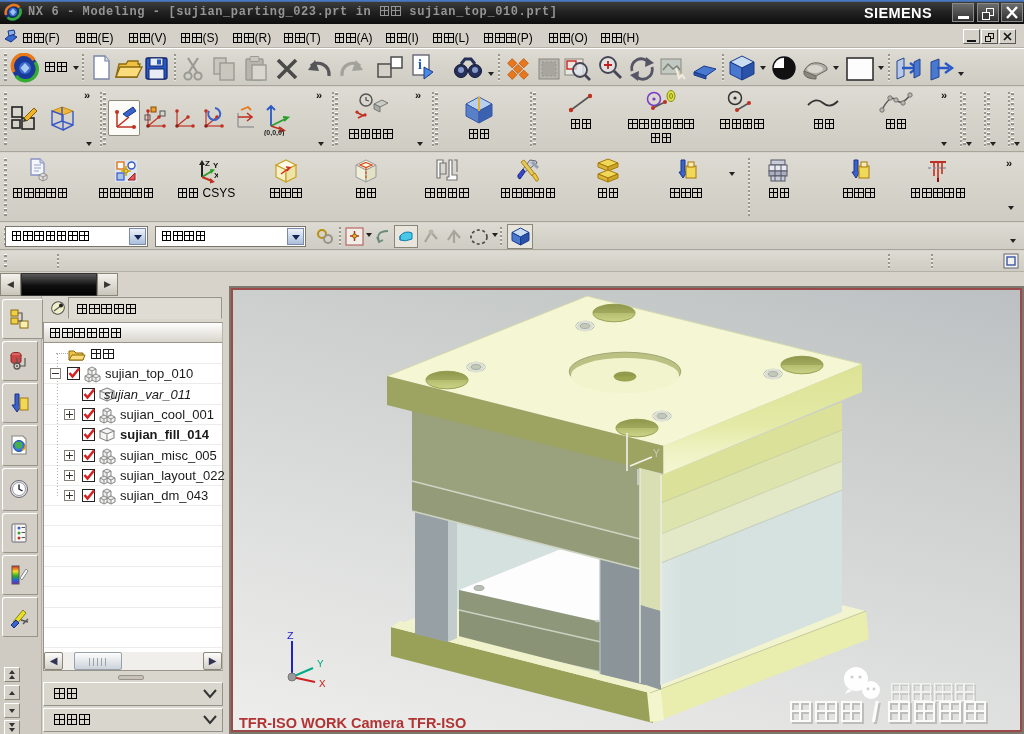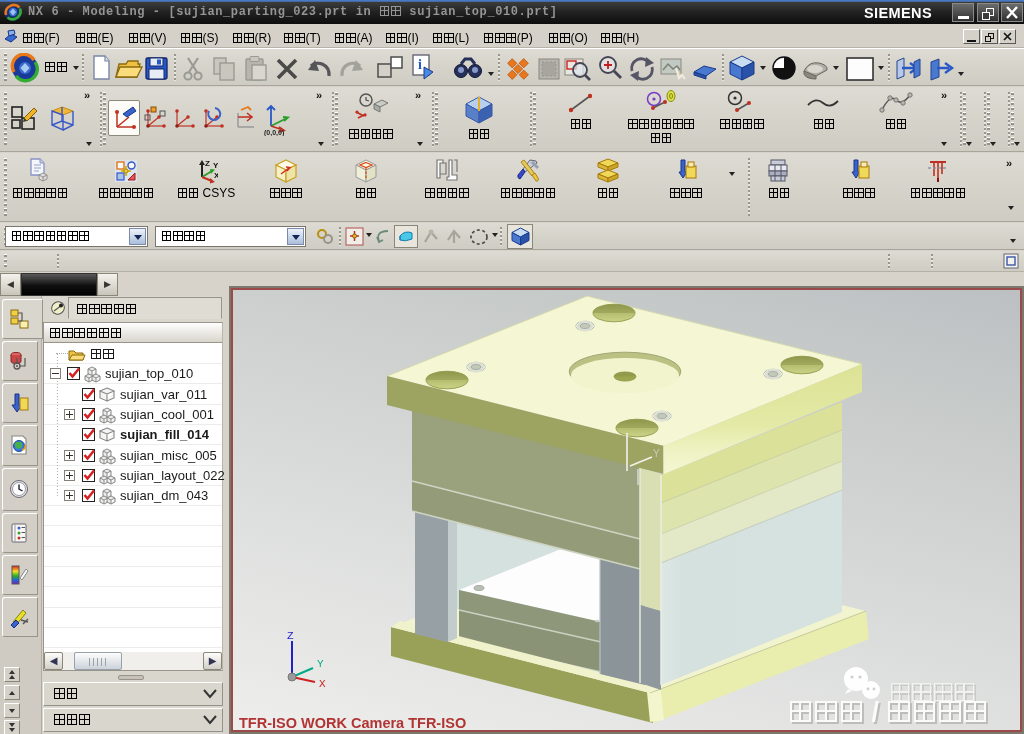--- a/index.html
+++ b/index.html
@@ -681,21 +681,21 @@
       </g>
     </svg>
 <div class="treetext" style="left:105px;top:366px;">sujian_top_010</div>
 <div class="chk abs" style="left:82px;top:387.6px;"></div>
     <svg class="abs" style="left:82px;top:386.6px" width="14" height="14" viewBox="0 0 14 14">
       <path d="M2.5 7 L5.5 10.5 L12 2.5" stroke="#d42222" stroke-width="2.6" fill="none"></path>
     </svg>
 <svg class="abs" style="left:99px;top:386.6px" width="17" height="17" viewBox="0 0 17 17">
       <path d="M8 1 L15 4 L8 7 L1 4 Z M1 4 L1 11 L8 14 L8 7 M15 4 L15 11 L8 14" fill="#f4f4f2" stroke="#888" stroke-width="1.1"></path>
     </svg>
-<div class="treetext" style="left:120px;top:387px;">sujian_var_011</div>
+<div class="treetext" style="left:104px;top:387px;font-style:italic;">sujian_var_011</div>
 <div class="plusbox plus abs" style="left:64px;top:409px;"></div>
 <div class="chk abs" style="left:82px;top:407.90000000000003px;"></div>
     <svg class="abs" style="left:82px;top:406.90000000000003px" width="14" height="14" viewBox="0 0 14 14">
       <path d="M2.5 7 L5.5 10.5 L12 2.5" stroke="#d42222" stroke-width="2.6" fill="none"></path>
     </svg>
 <svg class="abs" style="left:99px;top:406.90000000000003px" width="17" height="17" viewBox="0 0 17 17">
       <g fill="#ececea" stroke="#888" stroke-width="1">
 <path d="M8 1 L12 3 L8 5 L4 3 Z M4 3 L4 8 L8 10 L8 5 M12 3 L12 8 L8 10"></path>
 <path d="M5 8 L9 10 L5 12 L1 10 Z M1 10 L1 14 L5 16 L5 12 M9 10 L9 14 L5 16"></path>
 <path d="M12 8 L16 10 L12 12 L8 10 Z M8 10 L8 14 L12 16 L12 12 M16 10 L16 14 L12 16"></path>

